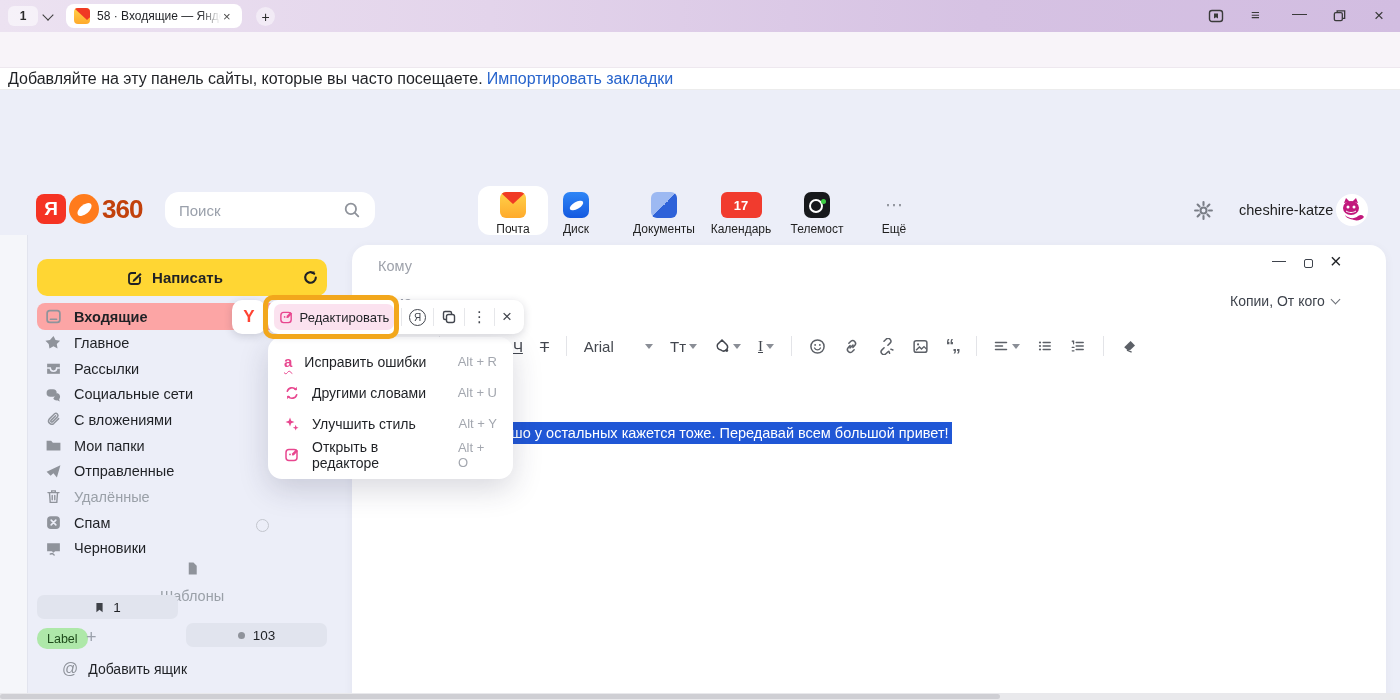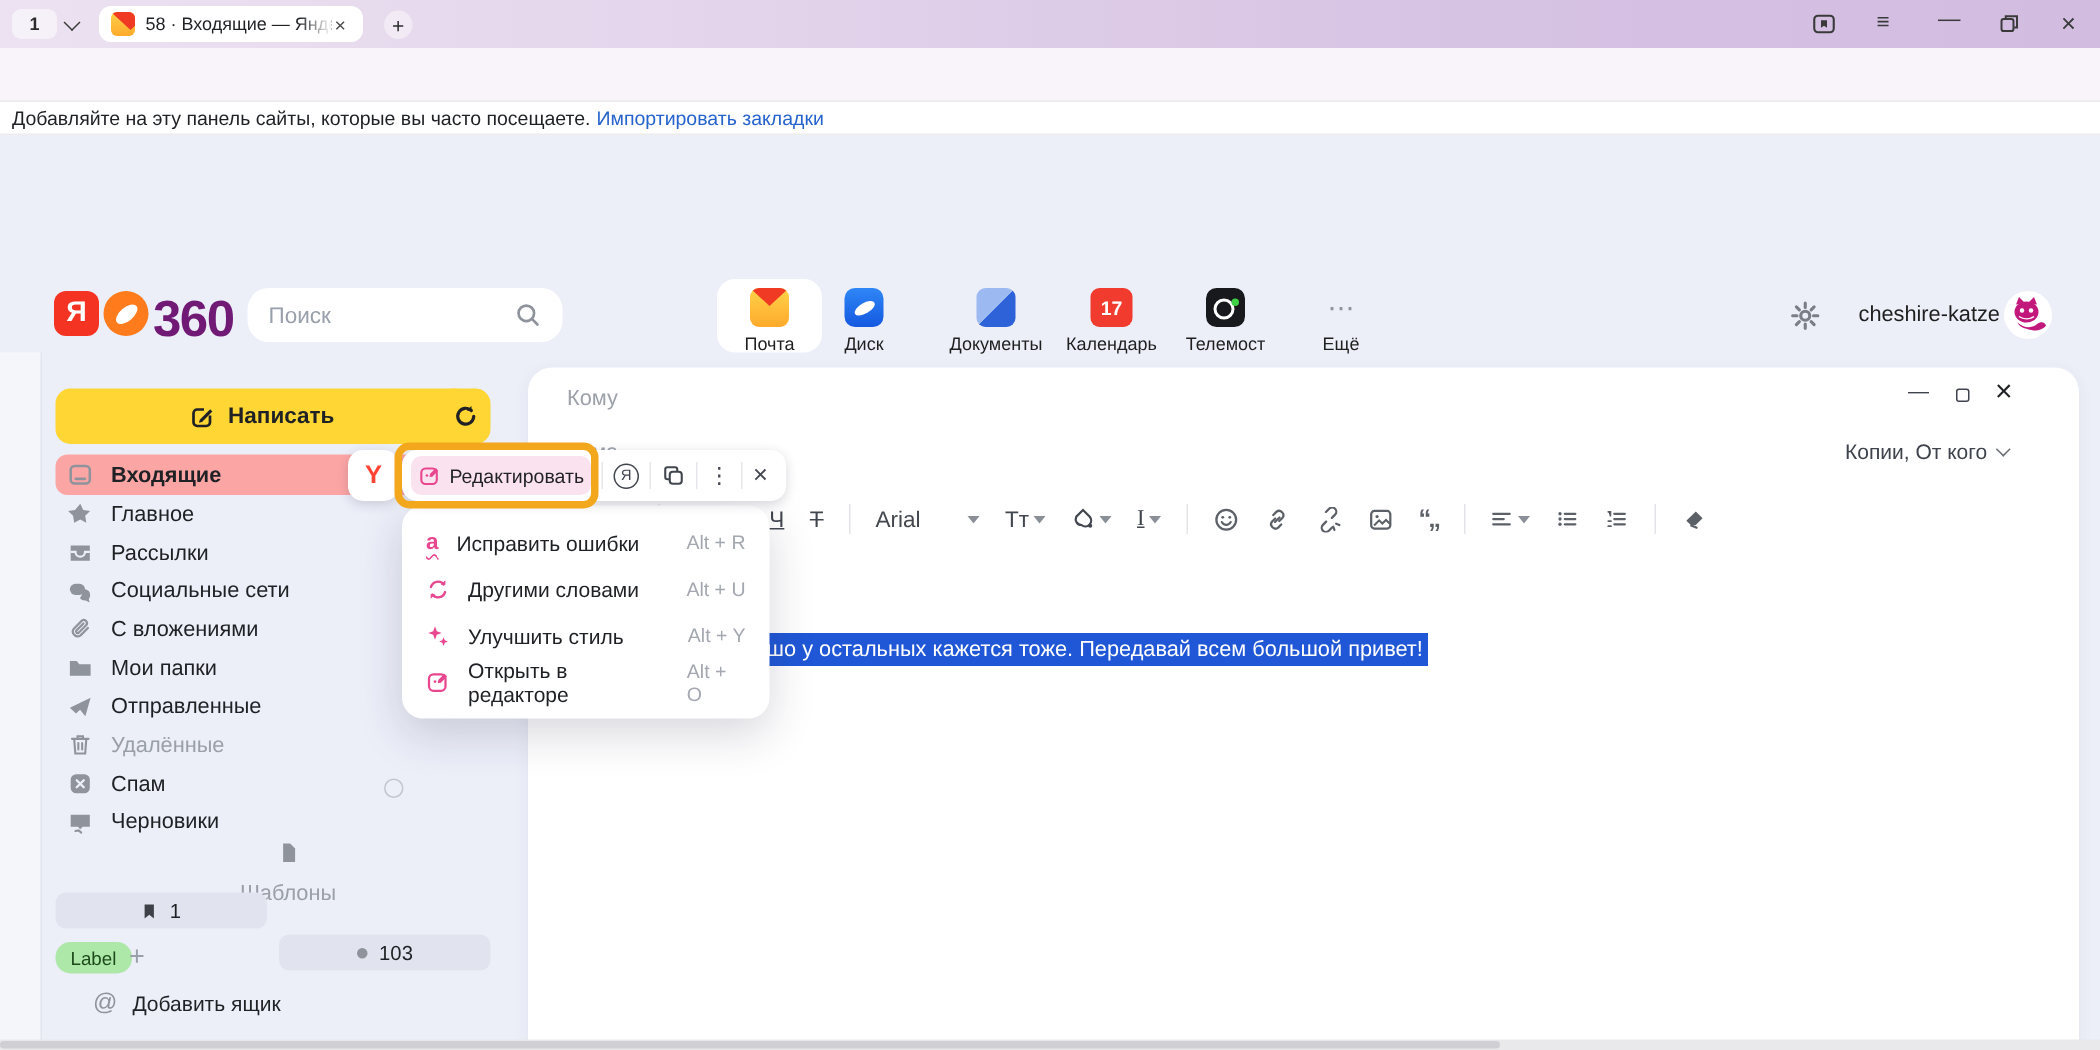--- a/index.html
+++ b/index.html
@@ -19,41 +19,41 @@
   .tab-title::after { content:""; position:absolute; right:0; top:0; bottom:0; width:22px; background:linear-gradient(90deg,rgba(255,255,255,0),#fff); }
   .newtab { left:256px; top:7px; width:19px; height:19px; border-radius:50%; background:rgba(255,255,255,.45); display:flex; align-items:center; justify-content:center; font-size:14px; color:#2b2b2b; }
   .winbtn { color:#3a3a3a; font-size:15px; }
   .toolbar { left:0; top:32px; width:1400px; height:36px; background:#f8f4f9; border-bottom:1px solid #eee8ef; }
   .urlpill { left:126px; top:38px; height:24px; width:138px; background:#e9e3ea; border-radius:7px; display:flex; align-items:center; padding:0 8px; gap:6px; }
   .url { font-size:13px; color:#1f1f1f; }
   .pagetitle { left:0; right:0; top:42px; text-align:center; font-size:14px; color:#1f1f1f; }
   .extpill { left:1202px; top:37px; width:144px; height:26px; background:#fff; border-radius:8px; box-shadow:0 0 0 1px #eee6ef; display:flex; align-items:center; padding:0 6px; gap:6px; }
   .ext-label { font-size:13px; }
   .vdiv { width:1px; height:16px; background:#e4dde4; }
-  .bookmarksbar { left:0; top:68px; width:1400px; height:22px; background:#fff; display:flex; align-items:center; padding:0 8px; font-size:13px; gap:4px; border-bottom:1px solid #ececec; }
+  .bookmarksbar { left:0; top:68px; width:1400px; height:22px; background:#fff; display:flex; align-items:center; padding:0 8px; font-size:16px; gap:4px; border-bottom:1px solid #ececec; }
   .bm-link { color:#2663cc; }
 
   
   .mailpage { left:0; top:90px; width:1400px; height:610px; background:#eceef8; }
   .logo-ya { left:36px; top:104px; width:30px; height:30px; border-radius:8px; background:#f53323; color:#fff; font-weight:bold; font-size:19px; display:flex; align-items:center; justify-content:center; }
   .logo-o { left:69px; top:104px; width:30px; height:30px; border-radius:50%; background:#ff7b1c; display:flex; align-items:center; justify-content:center; }
   .logo-o i { display:block; width:17px; height:9px; background:#fff; border-radius:50%; transform:rotate(-40deg); }
-  .logo-360 { left:102px; top:104px; font-size:34px; font-weight:800; color:#701a75; letter-spacing:-1px; }
+  .logo-360 { left:102px; top:104px; font-size:26px; font-weight:800; color:#c2410c; letter-spacing:-1px; }
   .search { left:165px; top:102px; width:210px; height:36px; background:#fff; border-radius:14px; display:flex; align-items:center; padding:0 14px; justify-content:space-between; }
   .search-ph { color:#9aa0ab; font-size:15px; }
   .app { width:70px; top:96px; height:49px; text-align:center; }
   .app .glyph { margin:0 auto; }
   .app .lbl { font-size:12px; margin-top:4px; color:#1f1f1f; }
   .app-active { background:#fff; border-radius:12px; }
   .mailico { width:26px; height:26px; border-radius:6px; background:linear-gradient(180deg,#ffd24a,#ffaa2b); position:relative; overflow:hidden; }
   .mailico::before { content:""; position:absolute; left:0; top:0; border-left:13px solid transparent; border-right:13px solid transparent; border-top:12px solid #f03a24; }
   .diskico { width:26px; height:26px; border-radius:7px; background:linear-gradient(180deg,#2f86f6,#1459e0); display:flex; align-items:center; justify-content:center; }
   .diskico i { width:15px; height:7px; background:#fff; border-radius:50%; transform:rotate(-30deg); display:block; }
   .docico { width:26px; height:26px; border-radius:6px; background:linear-gradient(135deg,#9db9f2 0 50%,#2e62d9 50% 100%); }
-  .calico { width:28px; height:26px; border-radius:6px; background:#f13b2e; color:#fff; font-size:13px; font-weight:bold; display:flex; align-items:center; justify-content:center; }
+  .calico { width:41px; height:26px; border-radius:6px; background:#f13b2e; color:#fff; font-size:13px; font-weight:bold; display:flex; align-items:center; justify-content:center; }
   .teleico { width:26px; height:26px; border-radius:7px; background:#17191c; position:relative; }
   .teleico::before { content:""; position:absolute; left:5px; top:7px; width:10px; height:10px; border:2px solid #fff; border-radius:50%; }
   .teleico::after { content:""; position:absolute; right:4px; top:7px; width:5px; height:5px; background:#3fd045; border-radius:50%; }
   .moreico { font-size:18px; color:#8f939b; line-height:26px; }
   .user { font-size:14.5px; color:#1f1f1f; }
   .avatar { width:32px; height:32px; border-radius:50%; background:#fff; overflow:hidden; display:flex; align-items:center; justify-content:center; }
 
   
   .gutter { left:0; top:145px; width:28px; height:549px; background:#f5f6fa; border-right:1px solid #e2e4ee; }
   .btn-compose { left:37px; top:169px; width:276px; height:37px; background:#ffd633; border-radius:10px; display:flex; align-items:center; justify-content:center; gap:9px; font-size:15px; font-weight:bold; }

